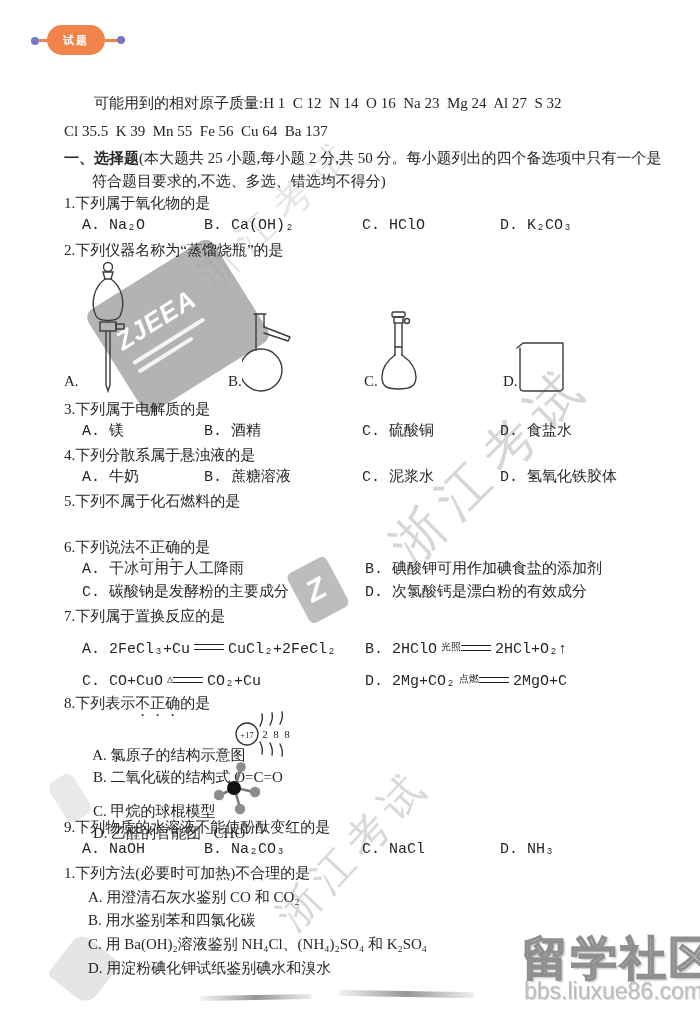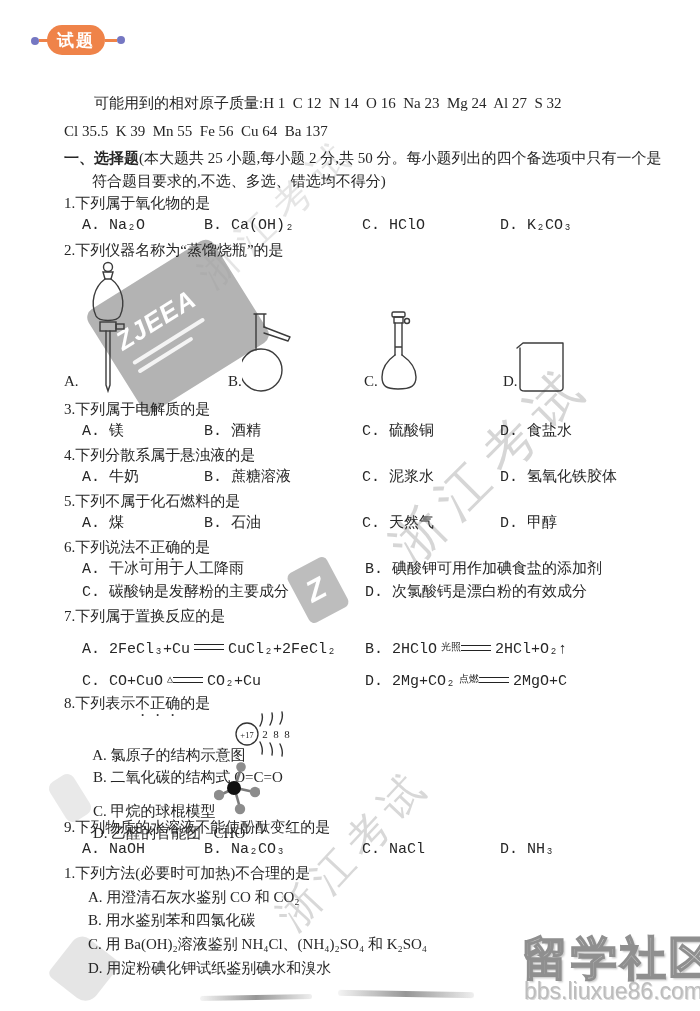--- a/index.html
+++ b/index.html
@@ -3,21 +3,21 @@
 <meta charset="utf-8">
 <style>
   html,body{margin:0;padding:0;}
   body{width:700px;height:1011px;position:relative;background:#ffffff;overflow:hidden;
        font-family:"Liberation Serif","DejaVu Serif",serif;color:#262626;}
   .page{position:absolute;inset:0;}
   
   .badge-dot{position:absolute;width:8px;height:8px;border-radius:50%;background:#7577c2;}
   .badge-link{position:absolute;height:2.5px;background:#ef8349;top:39px;}
   .badge-pill{position:absolute;left:47px;top:25px;width:58px;height:30px;border-radius:16px;
-              background:#ef8349;color:#fff;font-weight:bold;font-size:17px;letter-spacing:2px;
+              background:#ef8349;color:#fff;font-weight:bold;font-size:11px;letter-spacing:2px;
               display:flex;align-items:center;justify-content:center;
               font-family:"Liberation Sans","DejaVu Sans",sans-serif;}
   
   .line{position:absolute;white-space:pre;font-size:15px;line-height:22px;height:22px;}
   .stem{left:64px;}
   .opts{left:82px;width:600px;font-family:Liberation Mono, monospace;}
   .opts .col{position:absolute;top:0;white-space:pre;}
   .c0{left:0;} .c1{left:122px;} .c2{left:280px;} .c3{left:418px;}
   .w0{left:0;} .w1{left:283px;}          
   .q8col{left:287px;}
@@ -140,26 +140,20 @@
 
   <div class="line stem" style="top:444px;">4.下列分散系属于悬浊液的是</div>
   <div class="line opts" style="top:467px;">
     <span class="col c0">A. 牛奶</span>
     <span class="col c1">B. 蔗糖溶液</span>
     <span class="col c2">C. 泥浆水</span>
     <span class="col c3">D. 氢氧化铁胶体</span>
   </div>
 
   <div class="line stem" style="top:490px;">5.下列不属于化石燃料的是</div>
-  <div class="line opts" style="top:513px;">
-    <span class="col c0">A. 煤</span>
-    <span class="col c1">B. 石油</span>
-    <span class="col c2">C. 天然气</span>
-    <span class="col c3">D. 甲醇</span>
-  </div>
 
   <div class="line stem" style="top:536px;"><span>6.下列说法</span><span class="emph">不正确</span><span>的是</span></div>
   <div class="line opts" style="top:559px;">
     <span class="col w0">A. 干冰可用于人工降雨</span>
     <span class="col w1">B. 碘酸钾可用作加碘食盐的添加剂</span>
   </div>
   <div class="line opts" style="top:582px;">
     <span class="col w0">C. 碳酸钠是发酵粉的主要成分</span>
     <span class="col w1">D. 次氯酸钙是漂白粉的有效成分</span>
   </div>

